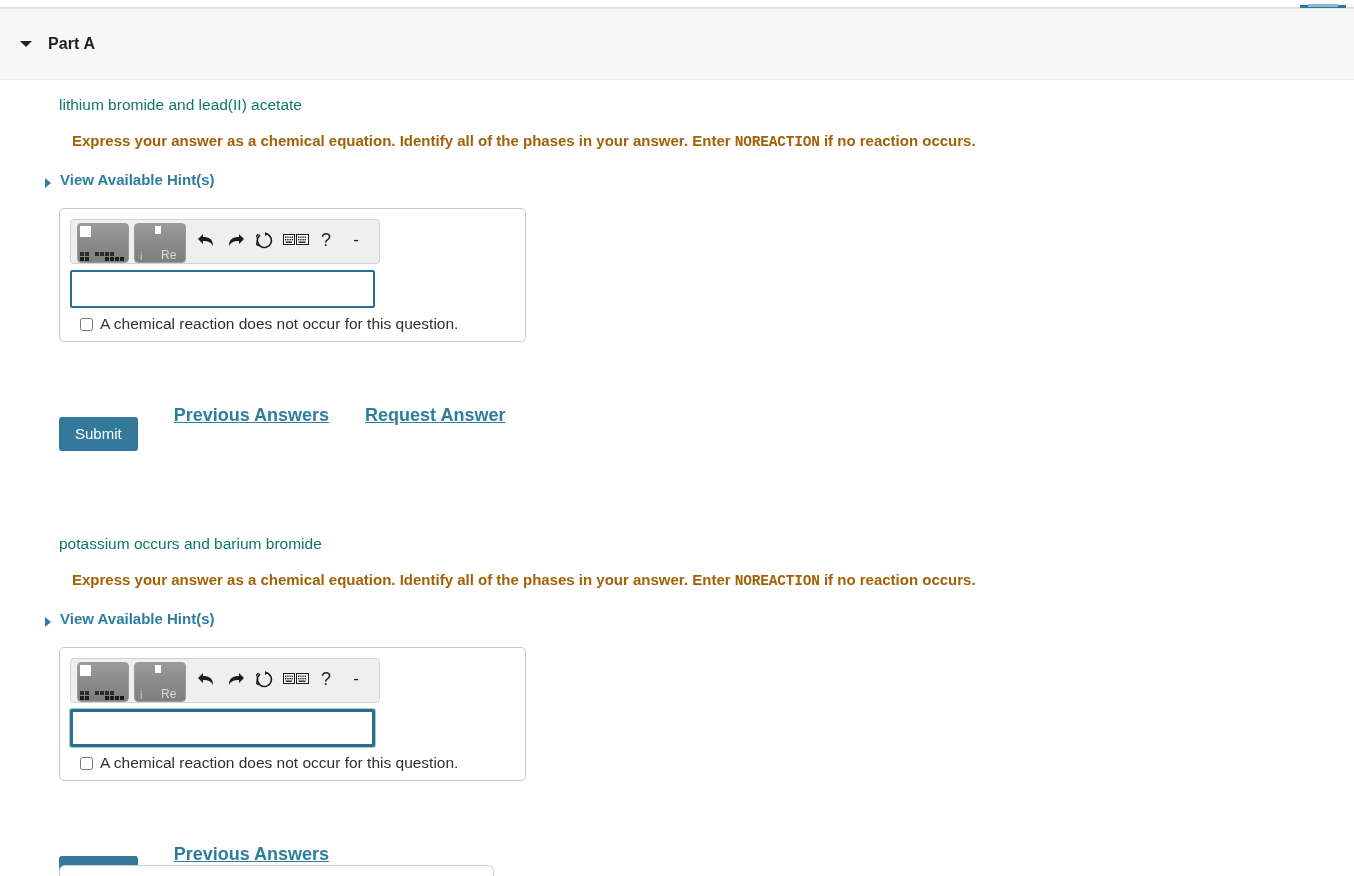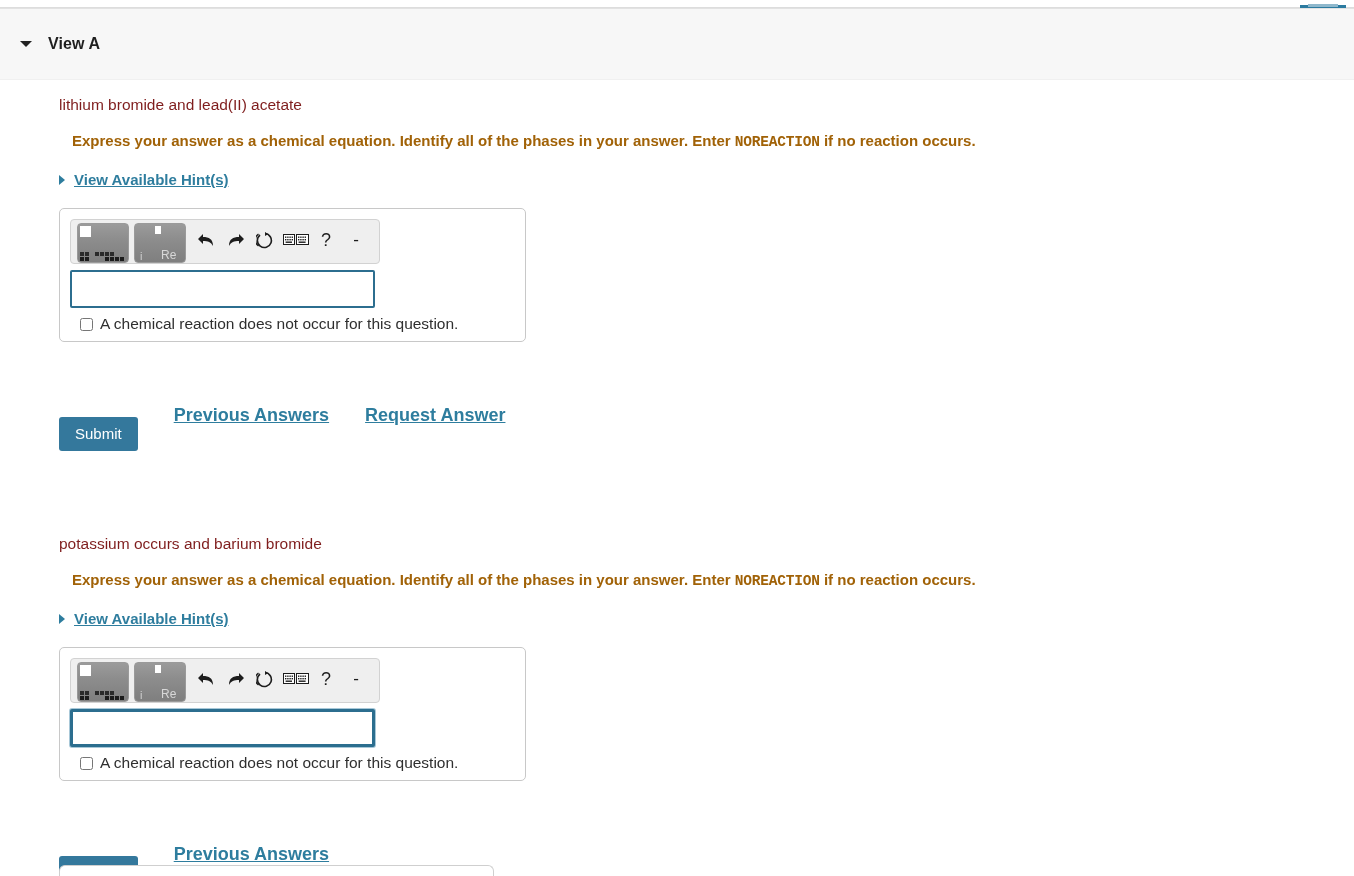--- a/index.html
+++ b/index.html
@@ -54,37 +54,37 @@
   }
   .part-title {
     font-size: 16px; font-weight: bold; color: #1f1f1f;
     letter-spacing: 0.1px;
   }
 
   
   .part-body { position: absolute; left: 0; width: 1354px; }
   .prompt {
     position: absolute; left: 59px;
-    font-size: 15.5px; color: #7f1d1d; white-space: nowrap;
+    font-size: 15.5px; color: #0f766e; white-space: nowrap;
   }
   .instruction {
     position: absolute; left: 72px;
     font-size: 15px; font-weight: bold; color: #a16207;
     white-space: nowrap;
   }
   .instruction .mono {
     font-family: "Liberation Mono", "DejaVu Sans Mono", monospace;
     font-weight: bold; font-size: 14.5px; letter-spacing: -0.2px;
   }
 
   .hints-link {
-    position: absolute; left: 59px;
-    display: flex; align-items: center;
+    position: absolute; left: 45px;
+    display: flex; align-items: flex-end;
     font-size: 15px; font-weight: bold; color: #2e7d9e;
-    cursor: pointer; white-space: nowrap; text-decoration: underline;
+    cursor: pointer; white-space: nowrap;
   }
   .caret-right {
     width: 0; height: 0;
     border-top: 5px solid transparent;
     border-bottom: 5px solid transparent;
     border-left: 6px solid #2e7d9e;
     margin-right: 9px;
   }
 
   
@@ -231,21 +231,21 @@
 <div class="page">
 
   <div class="top-divider"></div>
   <div class="top-right-stub">
       <i></i>
     </div>
 
   <div class="part-header" style="top:8px;">
     <div class="inner">
       <div class="caret-down"></div>
-      <div class="part-title">View A</div>
+      <div class="part-title">Part A</div>
     </div>
   </div>
 
   <div class="part-body" style="top:80px;height:360px;">
 
     <div class="prompt" style="top:16px;">lithium bromide and lead(II) acetate</div>
 
     <div class="instruction" style="top:52px;">
       <span>Express your answer as a chemical equation. Identify all of the phases in your answer. Enter </span><span class="mono">NOREACTION</span><span> if no reaction occurs.</span>
     </div>

